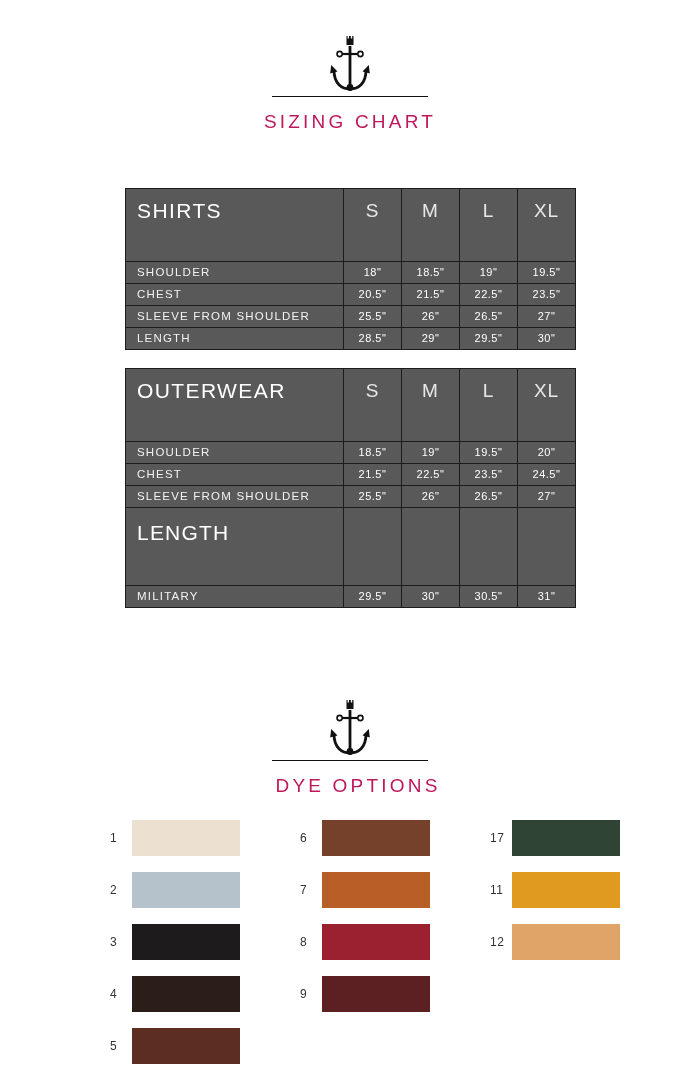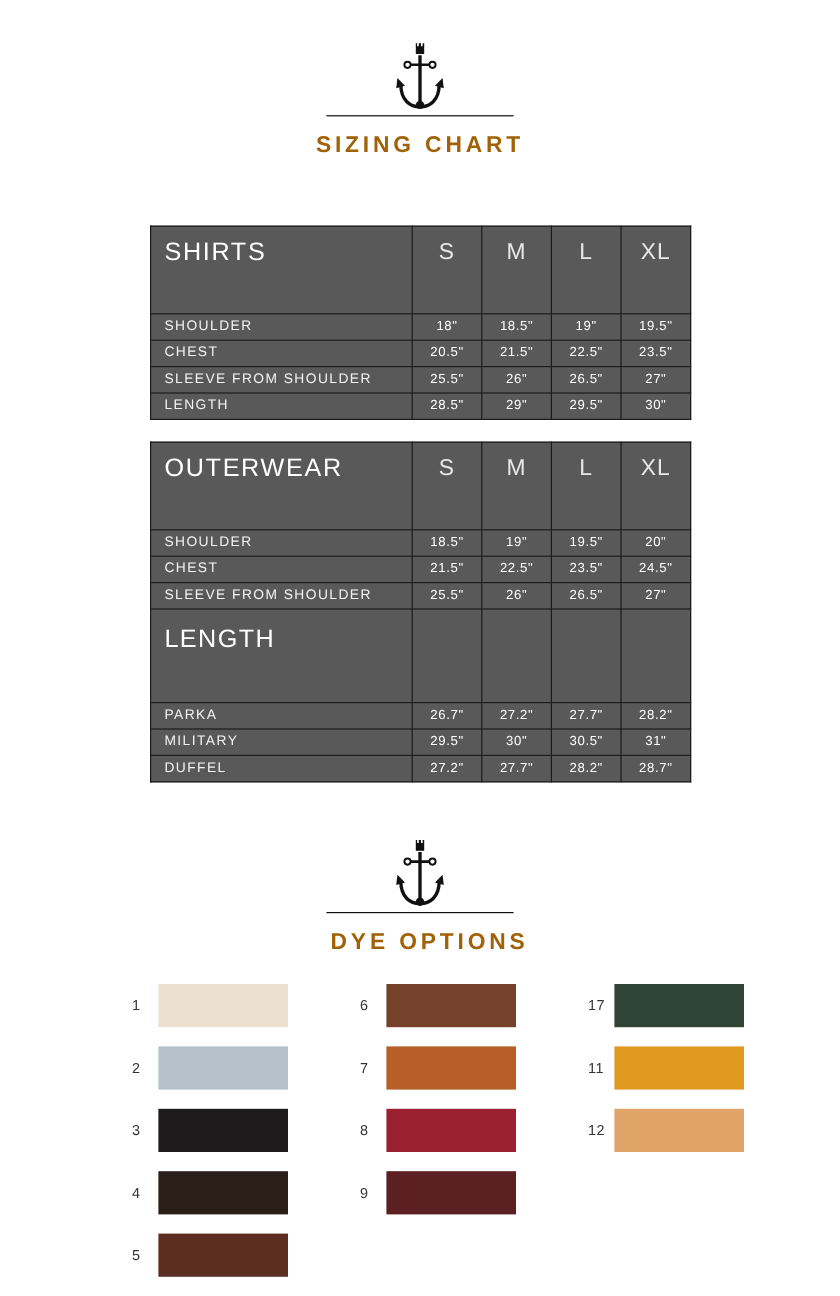--- a/index.html
+++ b/index.html
@@ -28,22 +28,22 @@
   }
   .anchor-rule {
     width: 156px;
     height: 1px;
     background: #111;
     margin: 0 auto;
   }
   .header-title {
     font-size: 19px;
     letter-spacing: 3.2px;
-    font-weight: 700;
-    color: #a16207;
+    font-weight: 400;
+    color: #be185d;
     text-align: center;
   }
 
   
   .chart-table {
     border-collapse: collapse;
     table-layout: fixed;
     background: #595959;
     color: #ffffff;
     border: 1px solid #1c1c1c;
@@ -240,39 +240,25 @@
       <td class="val-cell">27"</td>
     </tr>
     <tr>
       <td class="sub-cat-cell" style="height:54px;">LENGTH</td>
       <td class="spacer-td"></td>
       <td class="spacer-td"></td>
       <td class="spacer-td"></td>
       <td class="spacer-td"></td>
     </tr>
     <tr>
-      <td class="row-label">PARKA</td>
-      <td class="val-cell">26.7"</td>
-      <td class="val-cell">27.2"</td>
-      <td class="val-cell">27.7"</td>
-      <td class="val-cell">28.2"</td>
-    </tr>
-    <tr>
       <td class="row-label">MILITARY</td>
       <td class="val-cell">29.5"</td>
       <td class="val-cell">30"</td>
       <td class="val-cell">30.5"</td>
       <td class="val-cell">31"</td>
-    </tr>
-    <tr>
-      <td class="row-label">DUFFEL</td>
-      <td class="val-cell">27.2"</td>
-      <td class="val-cell">27.7"</td>
-      <td class="val-cell">28.2"</td>
-      <td class="val-cell">28.7"</td>
     </tr>
   </tbody>
 </table>
 
 <div class="header-block pos" style="top:698px; left:0;">
   <div class="anchor-wrap">
     <svg width="46" height="62" viewBox="0 0 46 62" aria-hidden="true">
       <g fill="none" stroke="#111" stroke-width="2.6">
         <path d="M23 12 L23 52" stroke-width="2.8"></path>
         <path d="M13 20 L33 20" stroke-width="2.2"></path>

